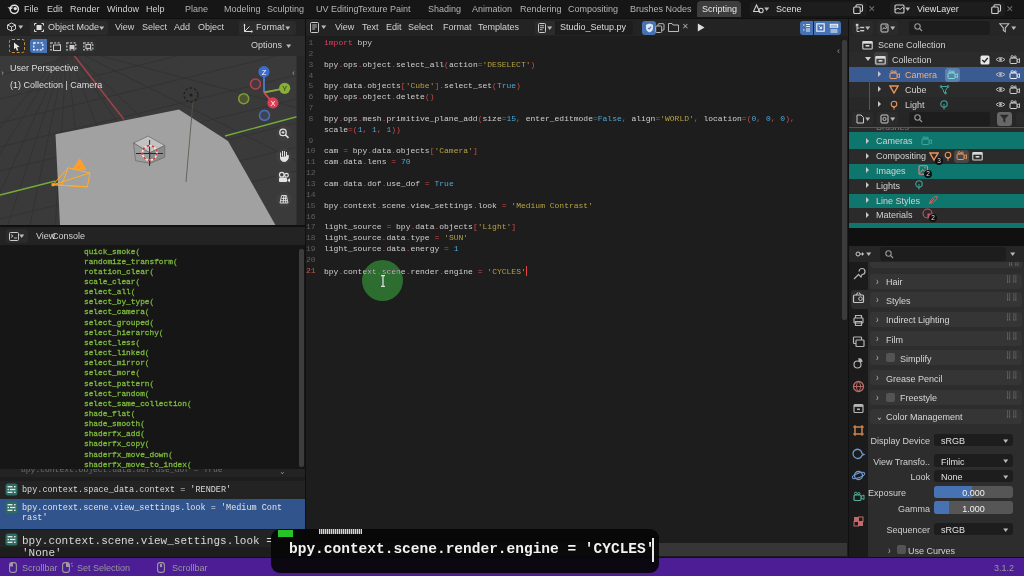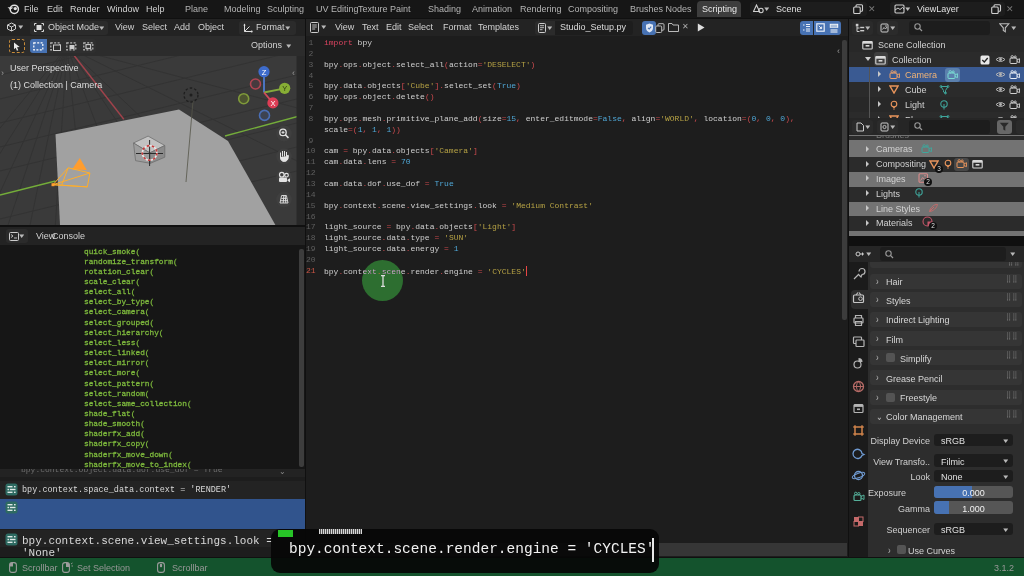--- a/index.html
+++ b/index.html
@@ -228,35 +228,36 @@
       <rect x="0.5" y="0.5" width="12" height="12" rx="2.5" fill="#2e6b62"></rect>
       <g fill="#dfe8e6">
         <rect x="2.5" y="3" width="5" height="1.4"></rect>
         <rect x="9" y="3" width="1.6" height="1.4"></rect>
         <rect x="2.5" y="5.8" width="1.6" height="1.4"></rect>
         <rect x="5" y="5.8" width="5.5" height="1.4"></rect>
         <rect x="2.5" y="8.6" width="5" height="1.4"></rect>
         <rect x="9" y="8.6" width="1.6" height="1.4"></rect>
       </g>
     </svg>
+  <div class="abs mono" style="left:22px;top:34px;font-size:8.5px;color:#e2e2e2">bpy.context.scene.view_settings.look = 'Medium Cont<br>rast'</div>
   <svg class="abs" style="left:5px;top:64px" width="13" height="13" viewBox="0 0 13 13">
       <rect x="0.5" y="0.5" width="12" height="12" rx="2.5" fill="#2e6b62"></rect>
       <g fill="#dfe8e6">
         <rect x="2.5" y="3" width="5" height="1.4"></rect>
         <rect x="9" y="3" width="1.6" height="1.4"></rect>
         <rect x="2.5" y="5.8" width="1.6" height="1.4"></rect>
         <rect x="5" y="5.8" width="5.5" height="1.4"></rect>
         <rect x="2.5" y="8.6" width="5" height="1.4"></rect>
         <rect x="9" y="8.6" width="1.6" height="1.4"></rect>
       </g>
     </svg>
   <div class="abs mono" style="left:22px;top:66px;font-size:11px;color:#d8d8d8">bpy.context.scene.view_settings.look = 'None'</div>
 </div>
 
-<div class="abs" style="left:0;top:558px;width:1024px;height:18px;background:#14532d">
+<div class="abs" style="left:0;top:558px;width:1024px;height:18px;background:#4c1d95">
   <svg class="abs" style="left:9px;top:3.5px" width="8" height="11" viewBox="0 0 8 11">
       <rect x="0.6" y="0.6" width="6.8" height="9.8" rx="2.4" fill="none" stroke="#9c9c9c" stroke-width="1.1"></rect>
       <path d="M0.6,3 a3.4,2.5 0 0,1 3.4,-2.4 v4 h-3.4 z" fill="#9c9c9c"></path>
     </svg>
   <div class="abs ui" style="left:22px;top:5px;color:#989898">Scrollbar</div>
   <svg class="abs" style="left:62px;top:3.5px" width="11" height="11" viewBox="0 0 11 11">
       <rect x="0.6" y="0.6" width="6.8" height="9.8" rx="2.4" fill="none" stroke="#9c9c9c" stroke-width="1.1"></rect>
       <path d="M4,1 v4 h3.4 v-2 a3.4,2.5 0 0,0 -3.4,-2.4" fill="#9c9c9c"></path>
       <path d="M9,2 l1.5,-1 M9.5,4 h1.5" stroke="#9c9c9c" stroke-width="0.9"></path>
     </svg>
@@ -510,21 +511,21 @@
           <rect x="1" y="3" width="7" height="5.5" rx="1" fill="none" stroke="#cfcfcf" stroke-width="1"></rect>
           <circle cx="3.2" cy="1.8" r="1.2" fill="none" stroke="#cfcfcf" stroke-width="0.9"></circle>
           <circle cx="6.2" cy="1.9" r="1" fill="none" stroke="#cfcfcf" stroke-width="0.9"></circle>
           <path d="M8,5 l2.5,-1.3 v4 L8,6.5" fill="none" stroke="#cfcfcf" stroke-width="0.9"></path>
         </svg>
       </div>
       <div class="abs" style="left:19.5px;top:48px;width:1px;height:60px;background:#555"></div>
     </div>
 </div>
 
-<div class="abs" style="left:849px;top:118px;width:175px;height:118px;background:#737373">
+<div class="abs" style="left:849px;top:110px;width:175px;height:118px;background:#0f766e">
   <div class="abs hdr" style="left:0;top:0;width:175px;height:17px;background:#262626">
     <div class="abs btn" style="left:3px;top:1.5px;width:21px;height:14px"></div>
     <svg class="abs" style="left:6px;top:3.5px" width="10" height="10" viewBox="0 0 10 10">
         <path d="M2,1 h4 l2.5,2.5 v5.5 h-6.5 z" fill="none" stroke="#ccc" stroke-width="1"></path>
       </svg>
     <div class="abs chev" style="left:17px;top:4.5px">▾</div>
     <div class="abs btn" style="left:28px;top:1.5px;width:21px;height:14px"></div>
     <svg class="abs" style="left:31px;top:3.5px" width="10" height="10" viewBox="0 0 10 10">
         <rect x="1" y="1" width="7" height="8" rx="1" fill="none" stroke="#ccc" stroke-width="1"></rect>
         <circle cx="4.5" cy="5" r="1.6" fill="none" stroke="#ccc" stroke-width="0.9"></circle>
@@ -769,14 +770,14 @@
   <div class="abs ui" style="left:150px;top:288px;color:#9a9a9a"></div>
 </div>
 
 <div class="abs" style="left:362px;top:260px;width:41px;height:41px;border-radius:50%;background:#2d6e30;mix-blend-mode:lighten"></div>
 <svg class="abs" style="left:380px;top:275px" width="6" height="12" viewBox="0 0 6 12">
     <path d="M1,0.7 h4 M1,11.3 h4 M3,0.7 v10.6" stroke="#dcdcdc" stroke-width="1.3" fill="none"></path>
   </svg>
 <div class="abs" style="left:271px;top:529px;width:388px;height:44px;background:rgba(6,6,6,0.93);border-radius:9px"></div>
 <div class="abs" style="left:278px;top:530px;width:15px;height:7px;background:#27c427"></div>
 <div class="abs" style="left:319px;top:529px;width:43px;height:5px;background:repeating-linear-gradient(90deg,#d8d8d8 0,#d8d8d8 1px,#555 1px,#555 2px)"></div>
-<div class="abs mono" style="left:289px;top:541px;font-size:14.5px;font-weight:normal;color:#f2f2f2;white-space:nowrap">bpy.context.scene.render.engine = 'CYCLES'</div>
+<div class="abs mono" style="left:289px;top:541px;font-size:14.5px;font-weight:bold;color:#f2f2f2;white-space:nowrap">bpy.context.scene.render.engine = 'CYCLES'</div>
 <div class="abs" style="left:651.5px;top:538px;width:2.5px;height:24px;background:#e8e8e8"></div>
 
 </body></html>

